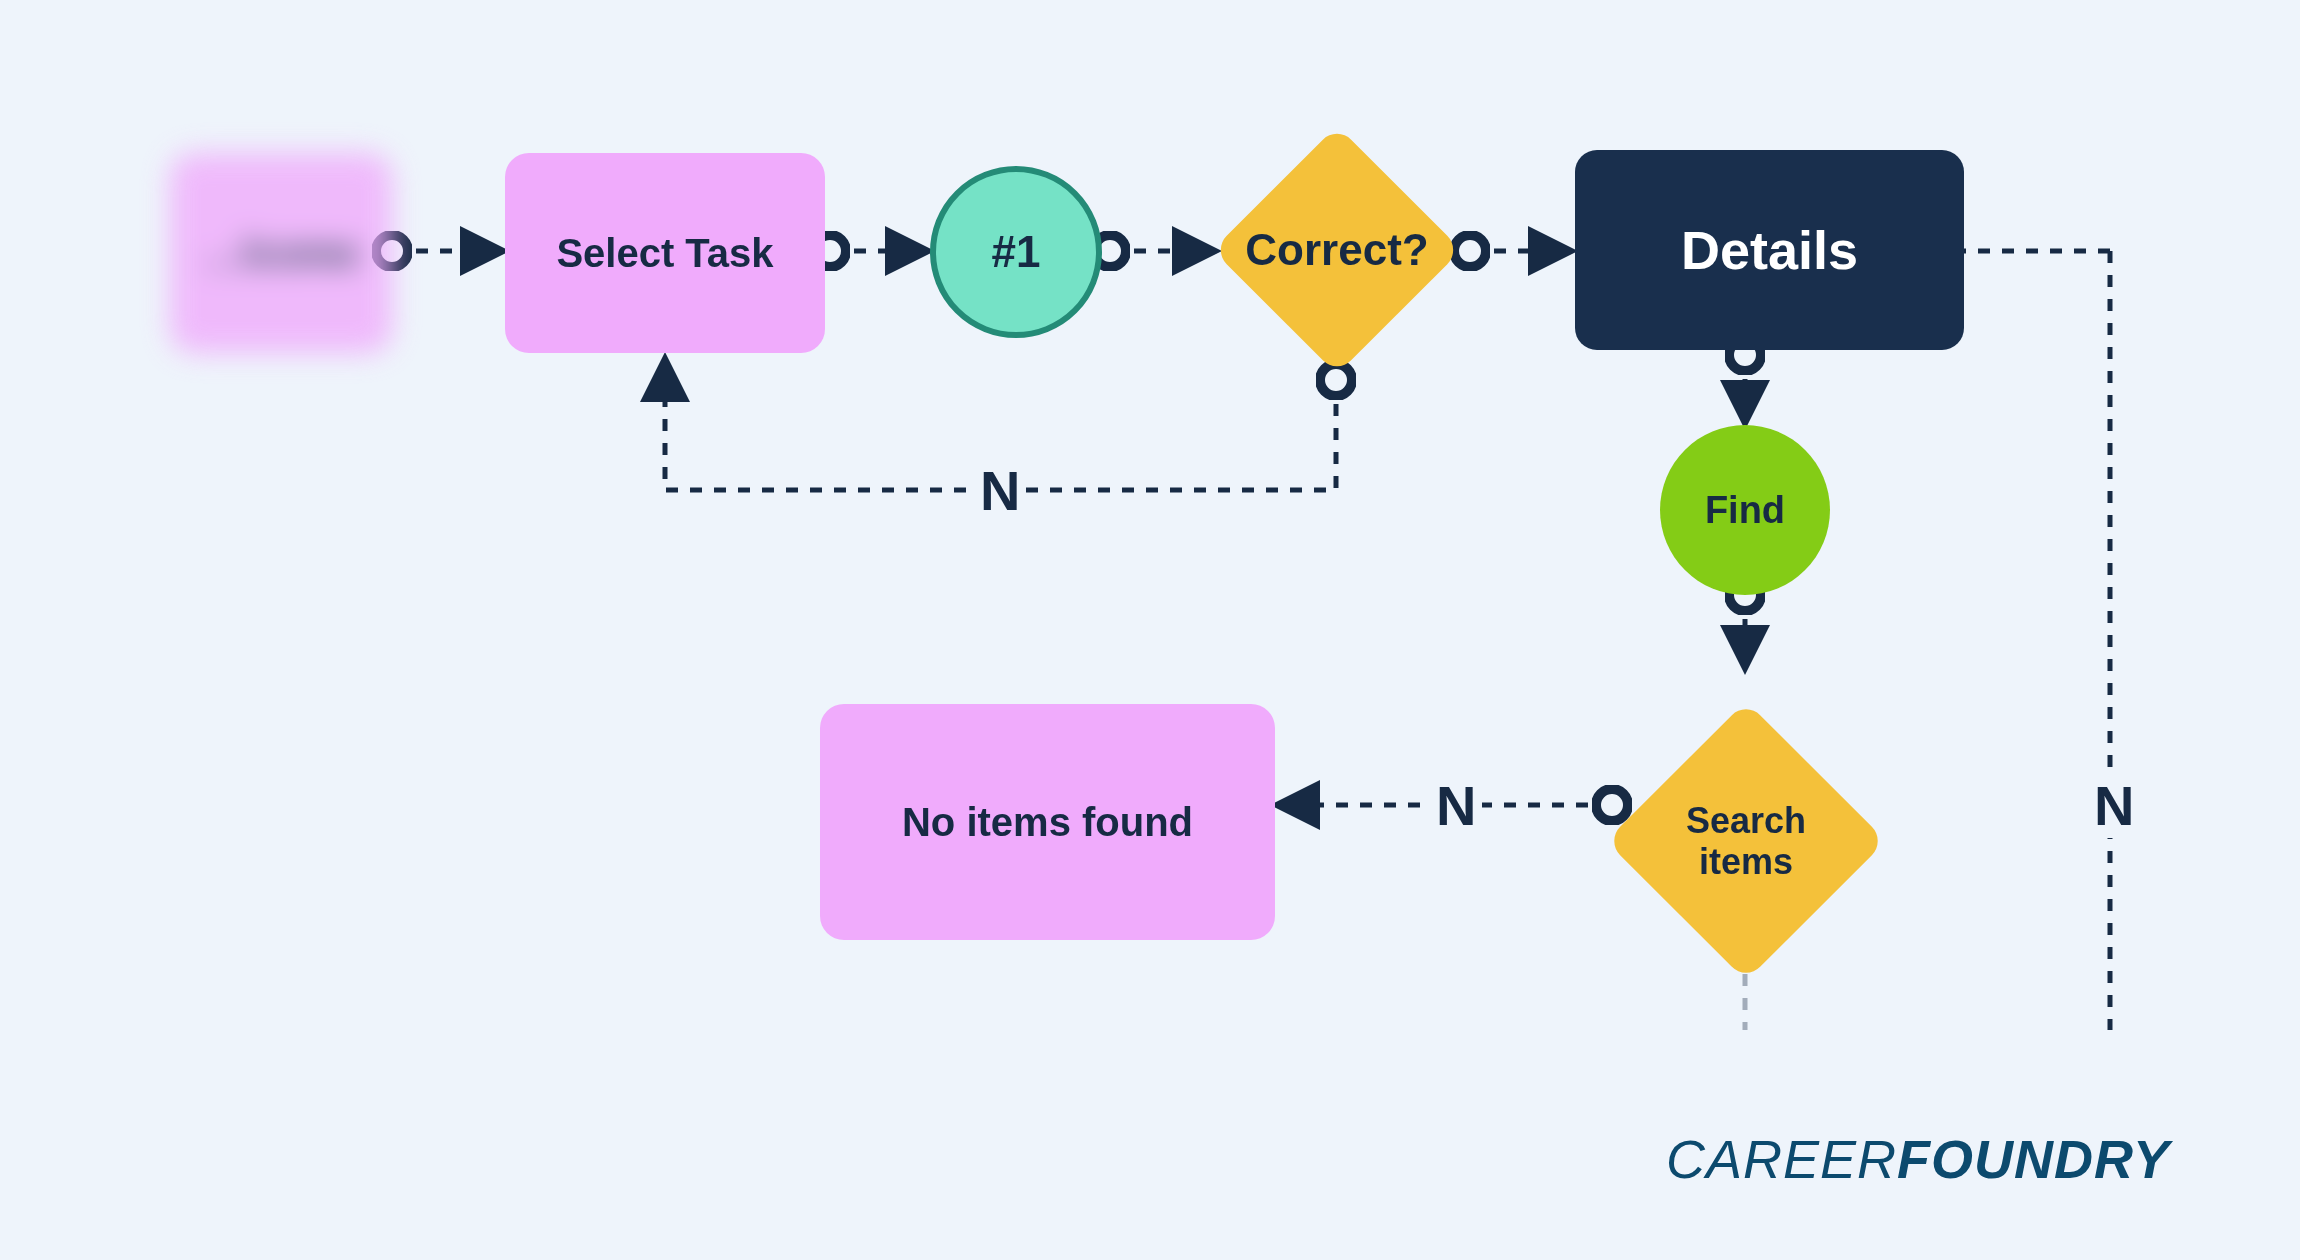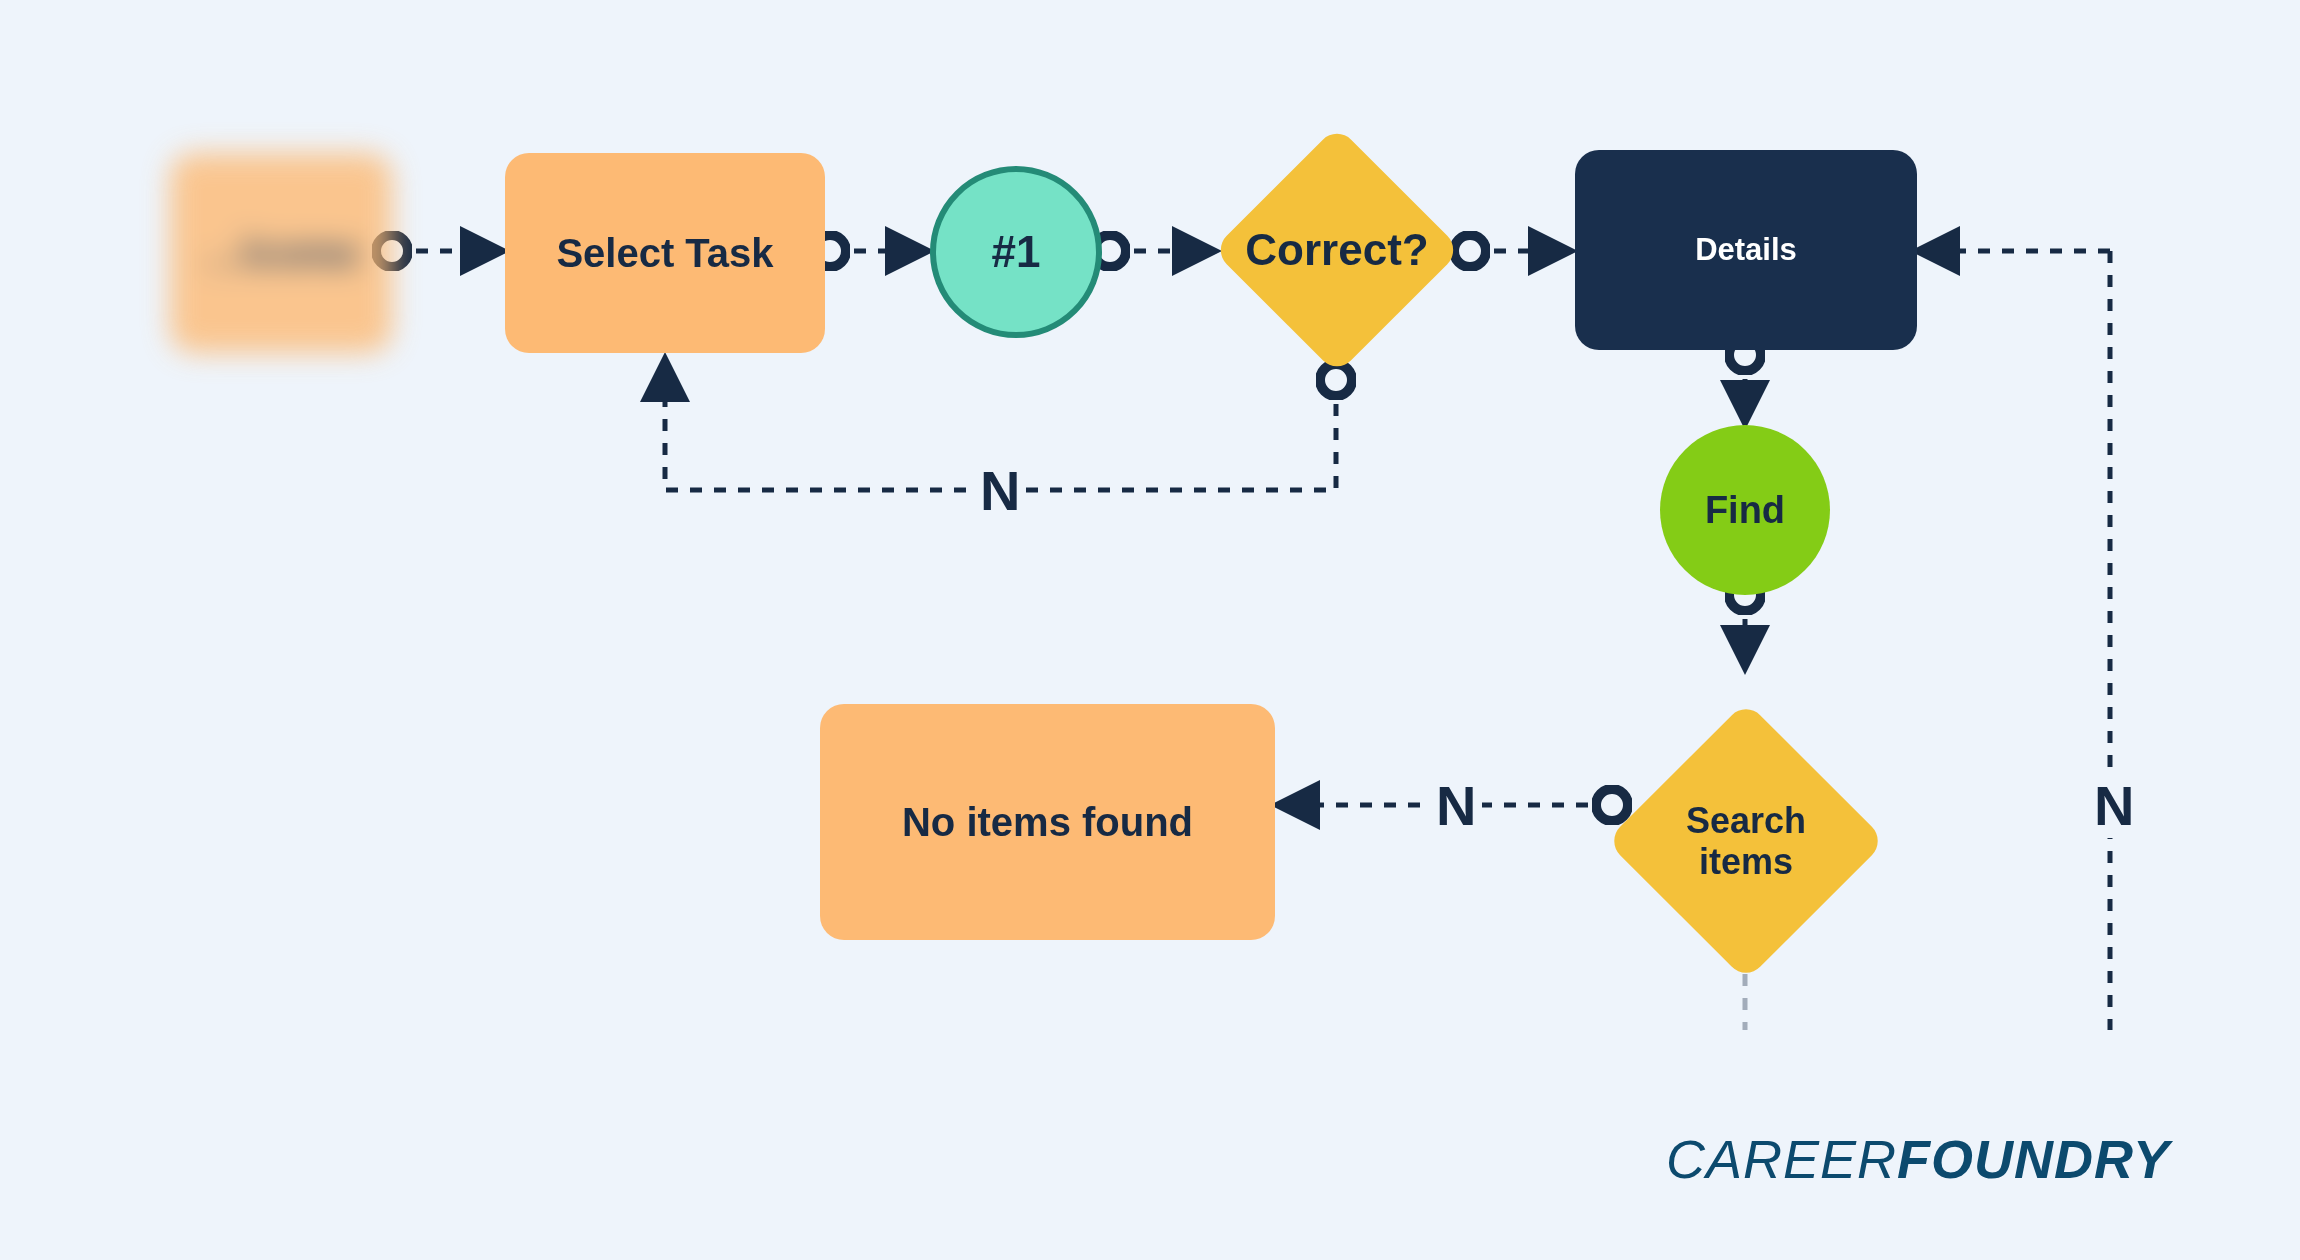--- a/index.html
+++ b/index.html
@@ -16,21 +16,21 @@
     position: absolute;
     display: flex;
     align-items: center;
     justify-content: center;
     text-align: center;
     font-weight: 700;
     color: #172a44;
   }
   
   .box-blue {
-    background: #fdba74;
+    background: #f0abfc;
     border-radius: 24px;
   }
   
   .box-dark {
     background: #192f4d;
     color: #fff;
     border-radius: 24px;
   }
   
   .circle-teal {
@@ -130,21 +130,21 @@
   <span>#1</span>
 </div>
 
 <div class="node" style="left:1212px; top:125px; width:250px; height:250px;">
   <div class="diamond" style="width:176px; height:176px; transform: rotate(45deg);"></div>
   <div class="diamond-inner" style="transform:none; position:absolute; font-size:44px;">
     <span>Correct?</span>
   </div>
 </div>
 
-<div class="node box-dark" style="left:1575px; top:150px; width:342px; height:200px; font-size:31px;">
+<div class="node box-dark" style="left:1575px; top:150px; width:389px; height:200px; font-size:54px;border-radius:22px;">
   <span>Details</span>
 </div>
 
 <div class="node circle-teal-flat" style="left:1660px; top:425px; width:170px; height:170px; font-size:38px;">
   <span>Find</span>
 </div>
 
 <div class="node" style="left:1605px; top:700px; width:282px; height:282px;">
   <div class="diamond" style="width:198px; height:198px; transform: rotate(45deg);"></div>
   <div class="diamond-inner" style="transform:none; position:absolute; font-size:36px; white-space:pre-line; line-height:1.15;">

